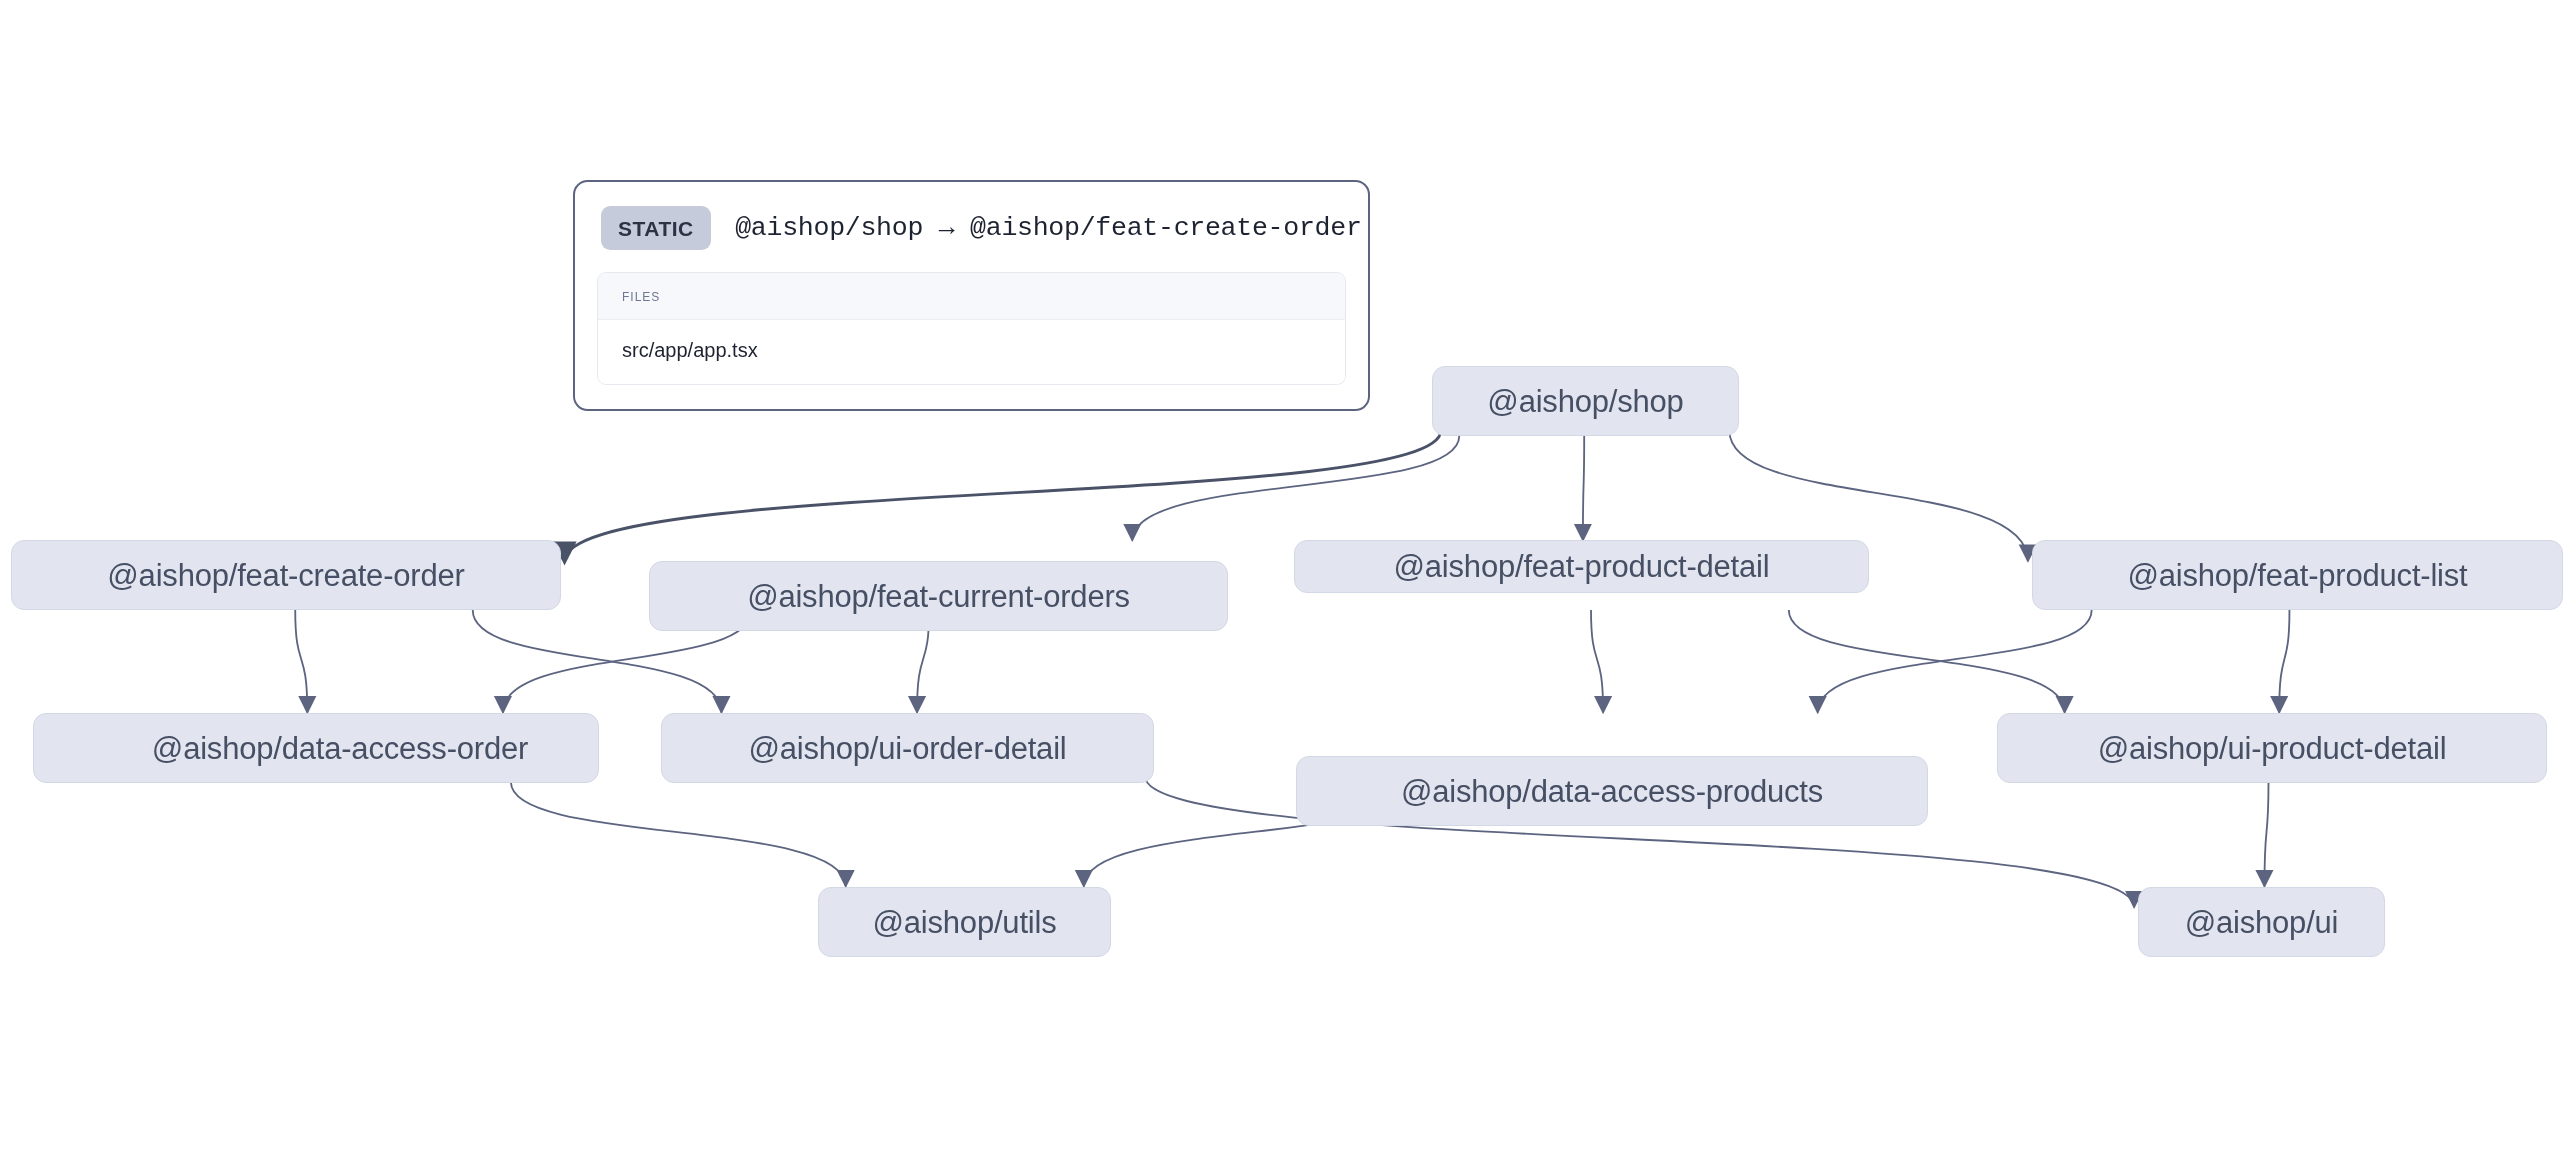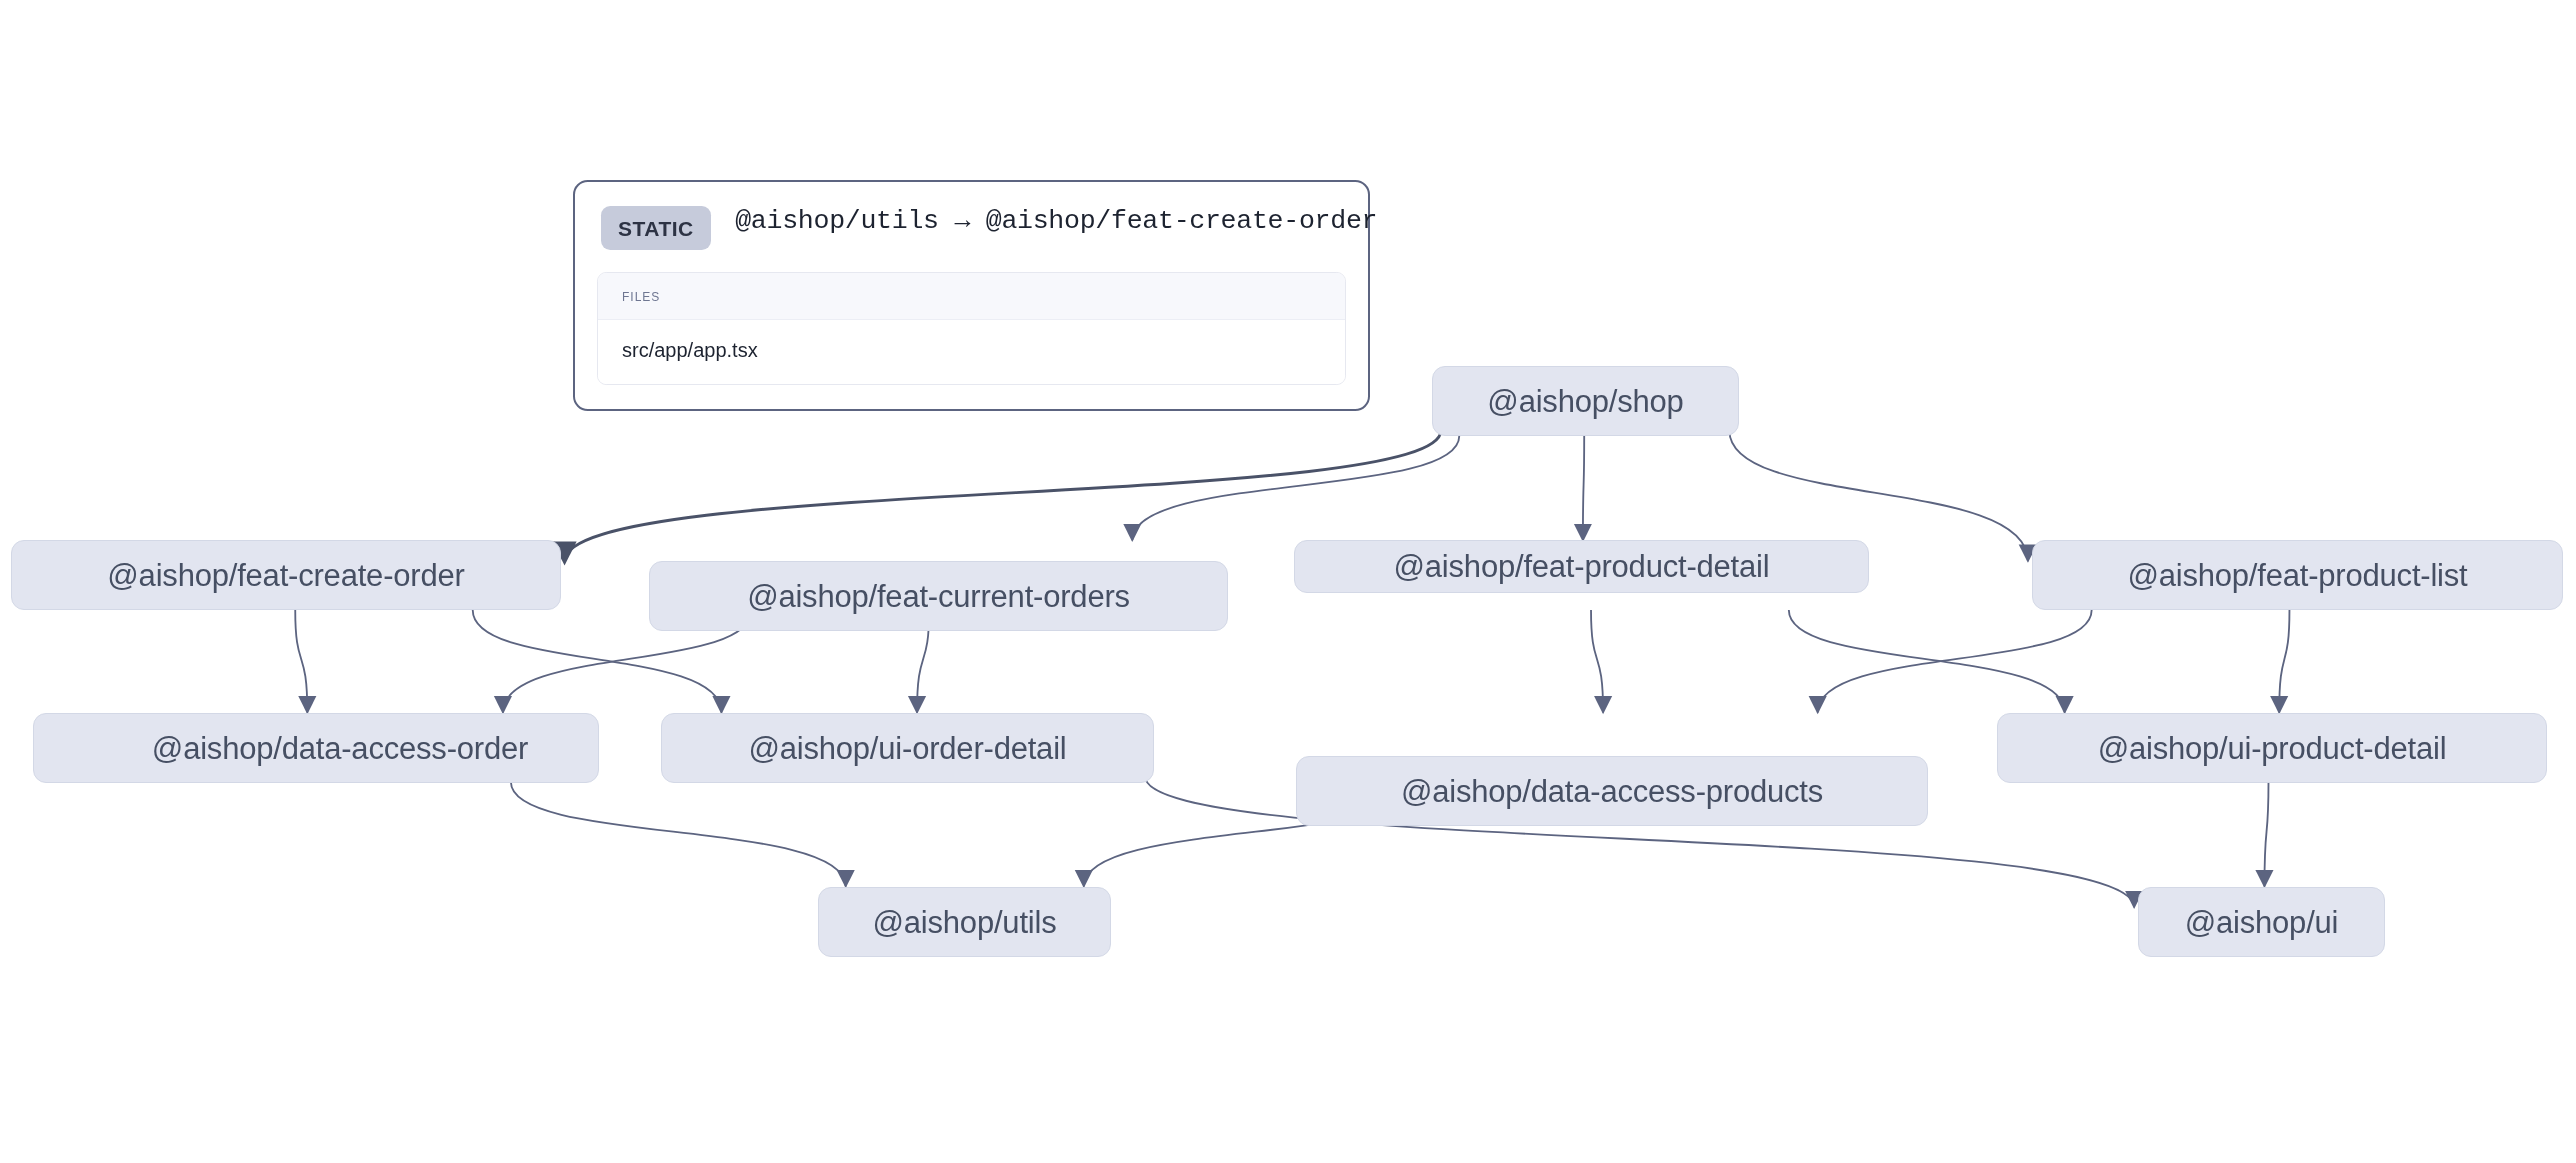--- a/index.html
+++ b/index.html
@@ -56,21 +56,21 @@
     width: 797px;
     box-sizing: border-box;
     background: #ffffff;
     border: 2.3px solid #5c6480;
     border-radius: 14.7px;
     padding: 20px 22px 24px 22px;
     z-index: 40;
   }
   .tt-header {
     display: flex;
-    align-items: flex-start;
+    align-items: center;
     gap: 24px;
     padding: 3.7px 1.8px 0 3.7px;
   }
   .tt-badge {
     background: #c6cbdb;
     color: #2d3344;
     font-family: "Liberation Sans", sans-serif;
     font-weight: bold;
     font-size: 21px;
     letter-spacing: 0.5px;
@@ -175,21 +175,21 @@
         <span>@aishop/utils</span>
       </div>
       <div class="node" style="left: 2138px; top: 887px; width: 247px; height: 70px; background: rgb(226, 229, 240); color: rgb(70, 79, 99);">
         <span>@aishop/ui</span>
       </div>
     </div>
 
   <div id="edge-tooltip">
     <div class="tt-header">
       <span class="tt-badge">STATIC</span>
-      <span class="tt-title">@aishop/utils → @aishop/feat-create-order</span>
+      <span class="tt-title">@aishop/shop → @aishop/feat-create-order</span>
     </div>
     <div class="tt-files">
       <div class="tt-files-head">FILES</div>
       <div id="file-rows">
           <div class="tt-file-row">src/app/app.tsx</div>
         </div>
     </div>
   </div>
 
 </div>

